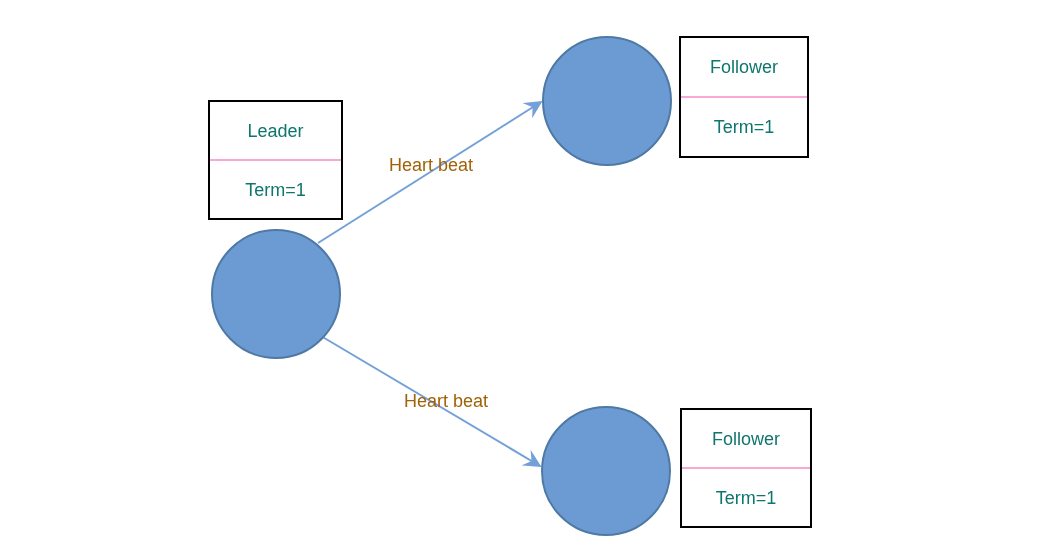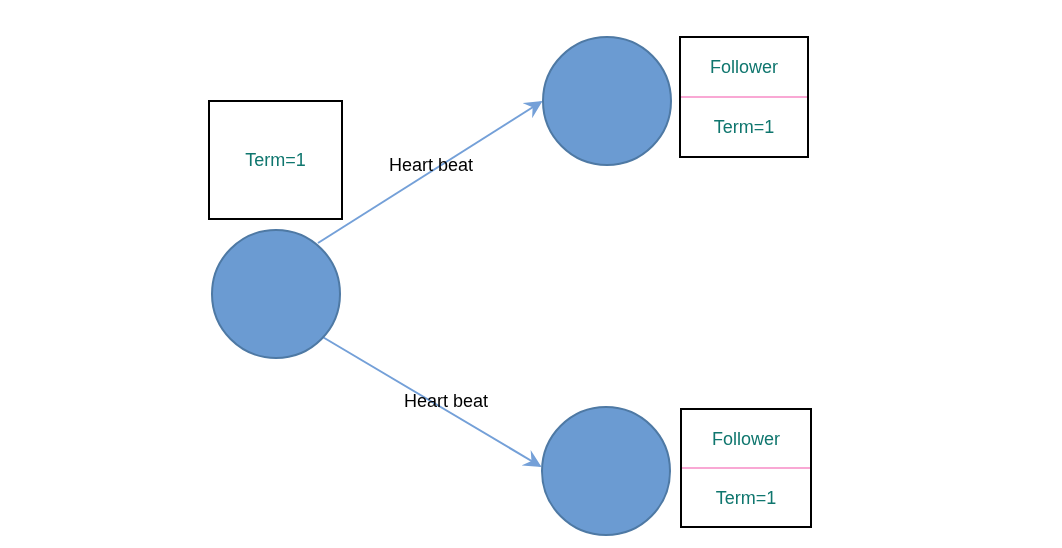--- a/index.html
+++ b/index.html
@@ -58,21 +58,21 @@
     top: 408px;
     width: 132px;
     height: 120px;
   }
   .edge-label {
     position: absolute;
     font-size: 18px;
     line-height: 1.1;
     white-space: nowrap;
     transform: translate(-50%, -50%);
-    color: #000000;
+    color: #a16207;
   }
   .edge-label-top {
     left: 431px;
     top: 166px;
   }
   .edge-label-bottom {
     left: 446px;
     top: 402px;
   }
 </style>
@@ -93,20 +93,21 @@
     <line x1="321" y1="336" x2="540" y2="466" stroke-width="2" marker-end="url(#arrowhead)" stroke="#74A0D8"></line>
 
     <circle cx="276" cy="294" r="64" stroke-width="2" fill="#6B9BD2" stroke="#4E79A4"></circle>
 
     <circle cx="607" cy="101" r="64" stroke-width="2" fill="#6B9BD2" stroke="#4E79A4"></circle>
 
     <circle cx="606" cy="471" r="64" stroke-width="2" fill="#6B9BD2" stroke="#4E79A4"></circle>
   </svg>
 
   <div class="node-box leader-box">
+    <div class="cell">Leader</div>
     <div class="cell">Term=1</div>
   </div>
 
   <div class="node-box follower-top-box">
     <div class="cell">Follower</div>
     <div class="cell">Term=1</div>
   </div>
 
   <div class="node-box follower-bottom-box">
     <div class="cell">Follower</div>

